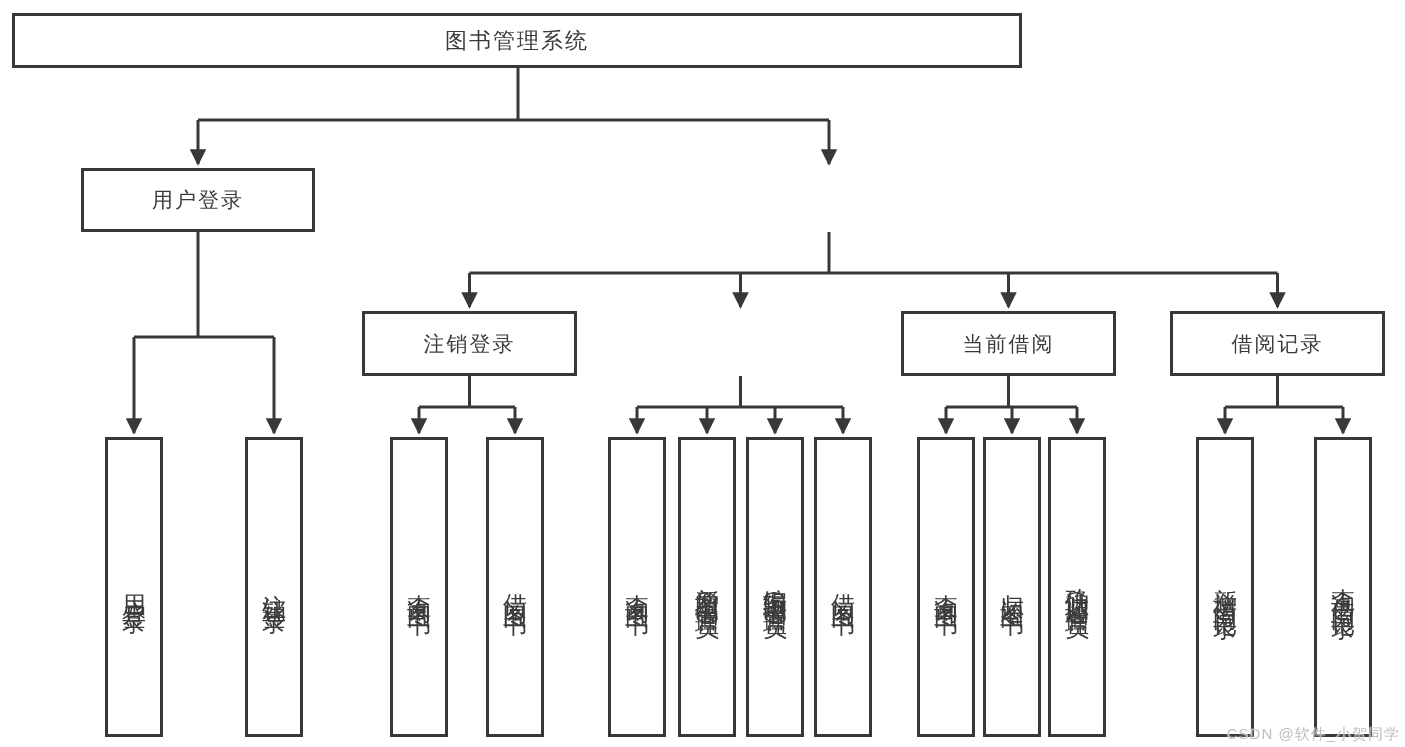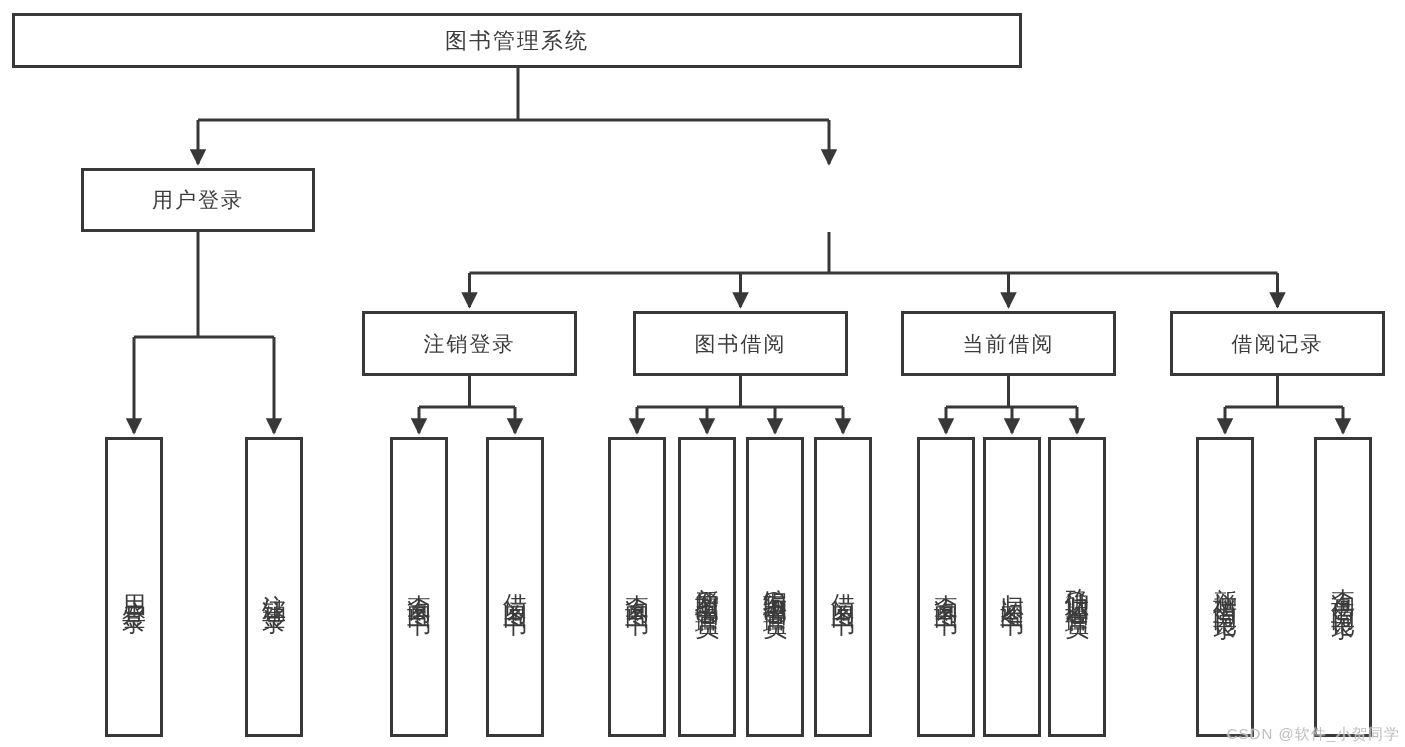--- a/index.html
+++ b/index.html
@@ -97,21 +97,20 @@
       <path d="M1225 407 V433" marker-end="url(#arrow)"></path>
       <path d="M1343 407 V433" marker-end="url(#arrow)"></path>
     </g>
   </svg>
 
   <div class="node h-node root-node" style="left:12px; top:13px; width:1010px; height:55px;">图书管理系统</div>
 
   <div class="node h-node" style="left:81px; top:168px; width:234px; height:64px;">用户登录</div>
 
   <div class="node h-node" style="left:362px; top:311px; width:215px; height:65px;">注销登录</div>
-  <div class="node h-node" style="left:633px; top:311px; width:215px; height:65px;">图书借阅</div>
   <div class="node h-node" style="left:901px; top:311px; width:215px; height:65px;">当前借阅</div>
   <div class="node h-node" style="left:1170px; top:311px; width:215px; height:65px;">借阅记录</div>
 
   <div class="node leaf" style="left:105px; top:437px; width:58px; height:300px;">用户登录</div>
   <div class="node leaf" style="left:245px; top:437px; width:58px; height:300px;">注销登录</div>
 
   <div class="node leaf" style="left:390px; top:437px; width:58px; height:300px;">查询图书</div>
   <div class="node leaf" style="left:486px; top:437px; width:58px; height:300px;">借阅图书</div>
 
   <div class="node leaf" style="left:608px; top:437px; width:58px; height:300px;">查询图书</div>

